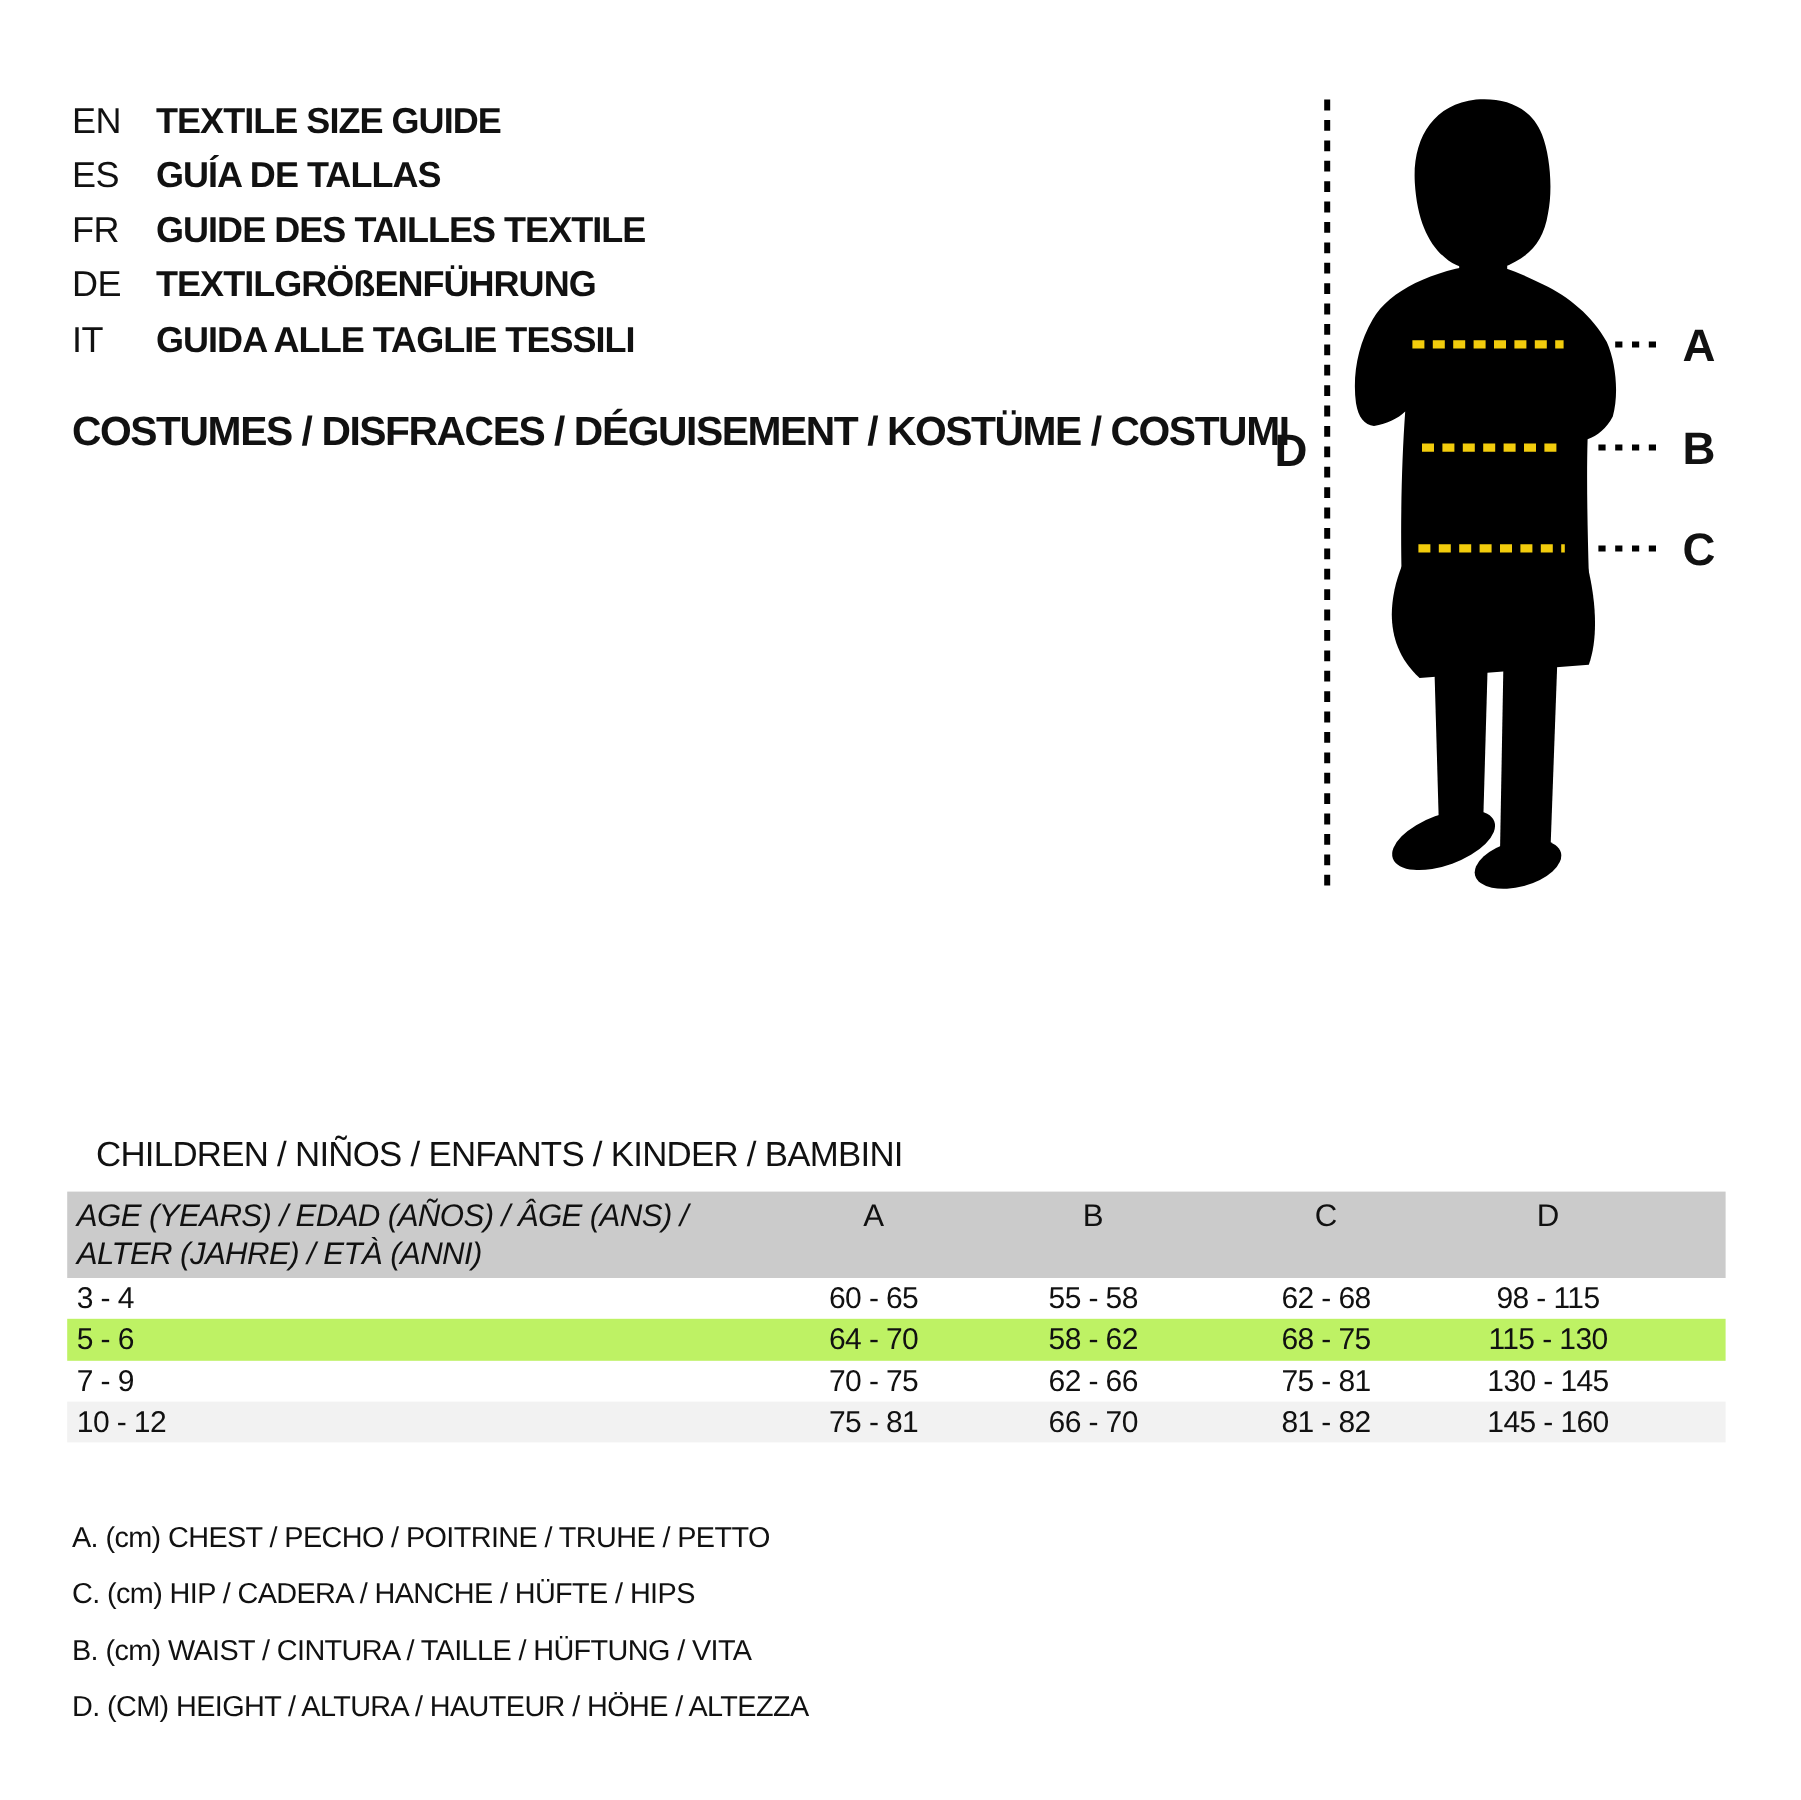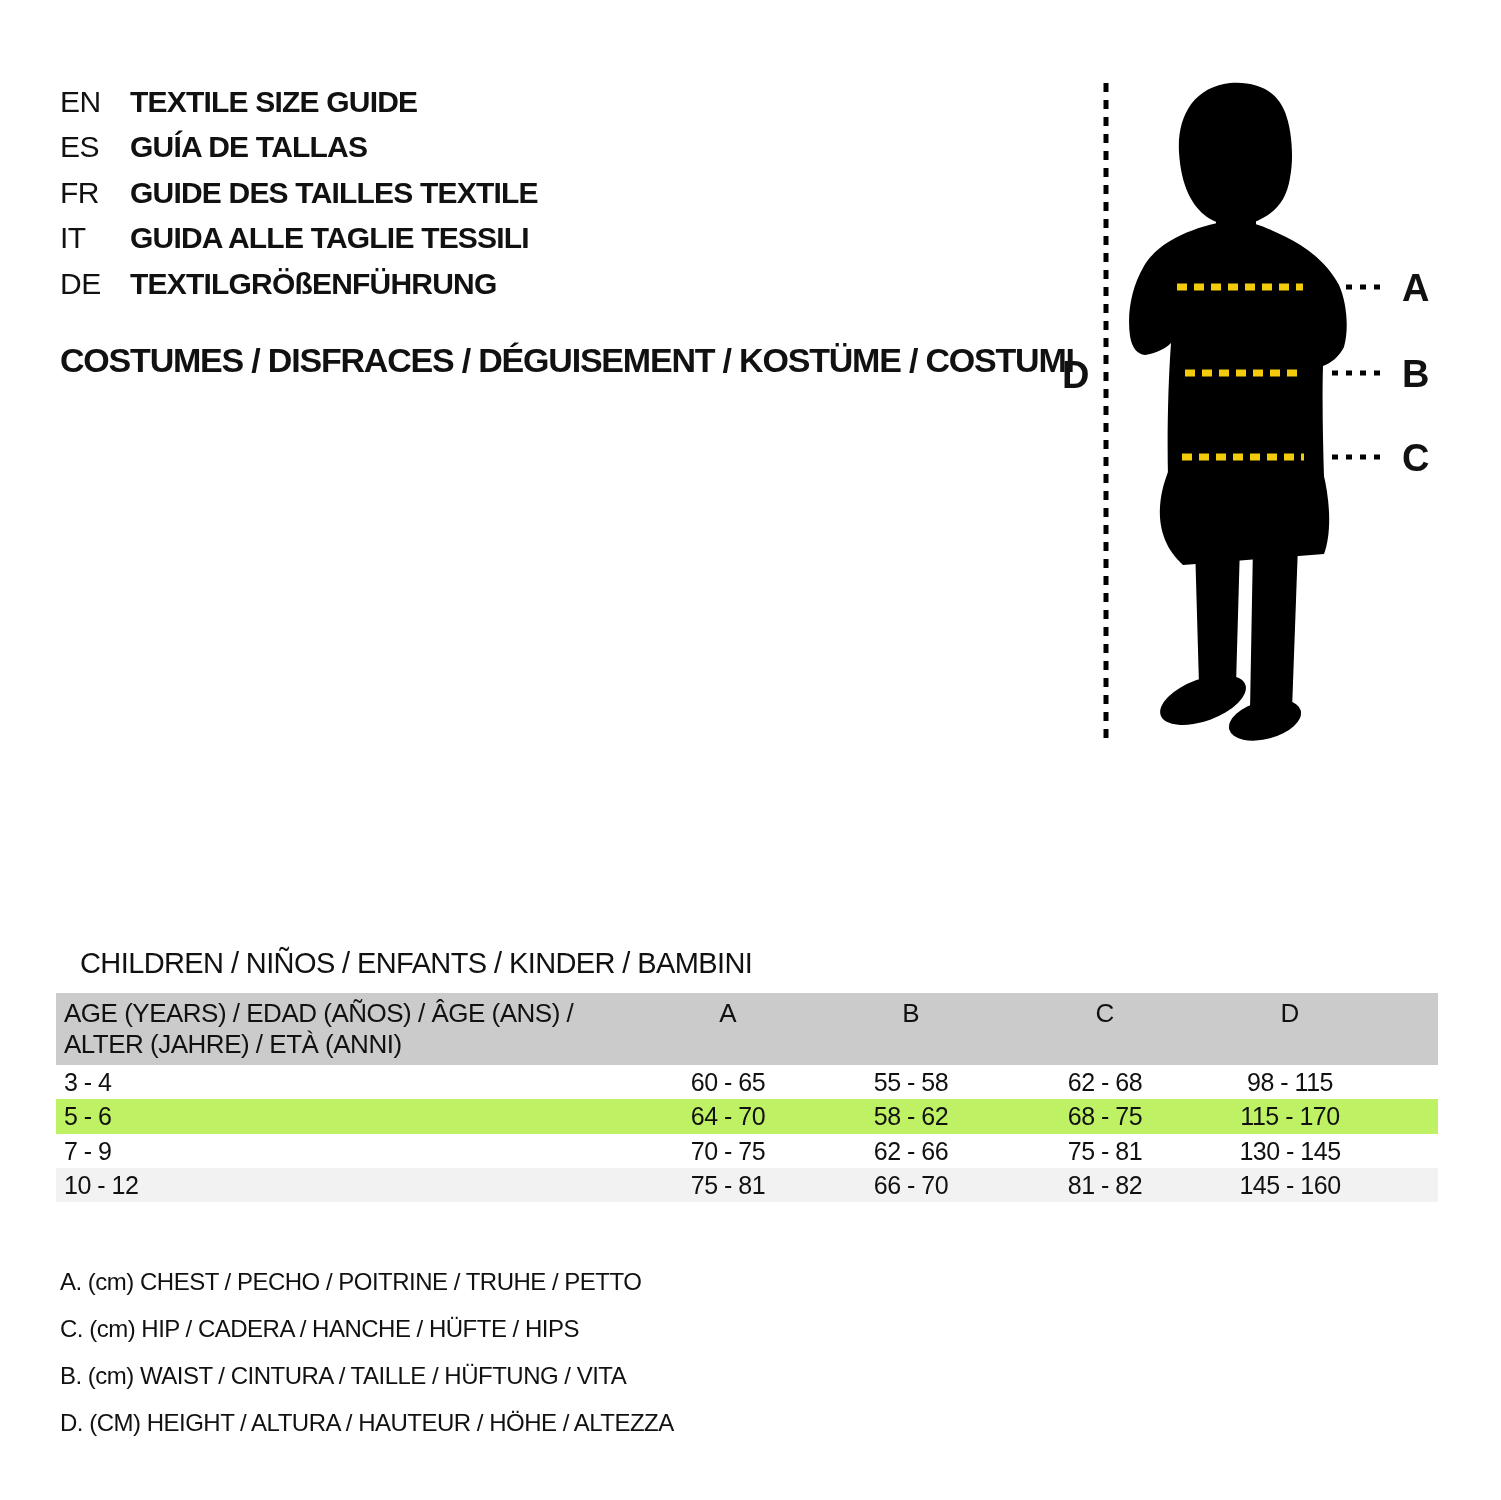--- a/index.html
+++ b/index.html
@@ -27,21 +27,21 @@
 
   
   .figure-wrap { left: 1040px; top: 70px; width: 460px; height: 680px; }
 
   
   .section-title { left: 60px; top: 947px; font-size: 29px; letter-spacing: -0.6px; white-space: nowrap; margin-left: 20px; }
 
   
   .size-table { left: 56px; top: 993px; width: 1382px; }
   .table-header { position: relative; height: 72px; }
-  .age-label { position: absolute; left: 8px; top: 5px; font-size: 26px; line-height: 31px; letter-spacing: -0.5px; white-space: nowrap; }
+  .age-label { position: absolute; left: 8px; top: 5px; font-size: 26px; line-height: 31px; letter-spacing: -0.5px; white-space: nowrap; font-style: italic; }
   .col-letter { position: absolute; top: 5px; height: 31px; line-height: 31px; font-size: 26px; transform: translateX(-50%); }
   .col-a { left: 672px; } .col-b { left: 855px; } .col-c { left: 1049px; } .col-d { left: 1234px; }
   .table-row { position: relative; height: 34.25px; font-size: 25px; letter-spacing: -0.5px; }
   .cell-age { position: absolute; left: 8px; top: 0; line-height: 34.25px; white-space: nowrap; }
   .cell-val { position: absolute; top: 0; line-height: 34.25px; transform: translateX(-50%); white-space: nowrap; }
 
   
   .legend-block { left: 60px; top: 1258px; width: 800px; }
   .legend-line { height: 47px; line-height: 47px; font-size: 24px; letter-spacing: -0.5px; white-space: nowrap; }
 </style>
@@ -55,26 +55,26 @@
   </div>
   <div class="lang-row">
     <span class="lang-code">ES</span>
     <span class="lang-label">GUÍA DE TALLAS</span>
   </div>
   <div class="lang-row">
     <span class="lang-code">FR</span>
     <span class="lang-label">GUIDE DES TAILLES TEXTILE</span>
   </div>
   <div class="lang-row">
+    <span class="lang-code">DE</span>
+    <span class="lang-label">TEXTILGRÖßENFÜHRUNG</span>
+  </div>
+  <div class="lang-row">
     <span class="lang-code">IT</span>
     <span class="lang-label">GUIDA ALLE TAGLIE TESSILI</span>
-  </div>
-  <div class="lang-row">
-    <span class="lang-code">DE</span>
-    <span class="lang-label">TEXTILGRÖßENFÜHRUNG</span>
   </div>
 </div>
 
 <div class="abs category-line">COSTUMES / DISFRACES / DÉGUISEMENT / KOSTÜME / COSTUMI</div>
 
 <div class="abs figure-wrap">
   <svg width="460" height="680" viewBox="0 0 460 680" xmlns="http://www.w3.org/2000/svg">
 
     <line x1="66" y1="13" x2="66" y2="672" stroke="#000000" stroke-width="5" stroke-dasharray="9 8"></line>
 
@@ -123,21 +123,21 @@
     <span class="cell-val col-a">60 - 65</span>
     <span class="cell-val col-b">55 - 58</span>
     <span class="cell-val col-c">62 - 68</span>
     <span class="cell-val col-d">98 - 115</span>
   </div>
   <div class="table-row" style="background:#bef264;">
     <span class="cell-age">5 - 6</span>
     <span class="cell-val col-a">64 - 70</span>
     <span class="cell-val col-b">58 - 62</span>
     <span class="cell-val col-c">68 - 75</span>
-    <span class="cell-val col-d">115 - 170</span>
+    <span class="cell-val col-d">115 - 130</span>
   </div>
   <div class="table-row">
     <span class="cell-age">7 - 9</span>
     <span class="cell-val col-a">70 - 75</span>
     <span class="cell-val col-b">62 - 66</span>
     <span class="cell-val col-c">75 - 81</span>
     <span class="cell-val col-d">130 - 145</span>
   </div>
   <div class="table-row" style="background:#f2f2f2;">
     <span class="cell-age">10 - 12</span>

